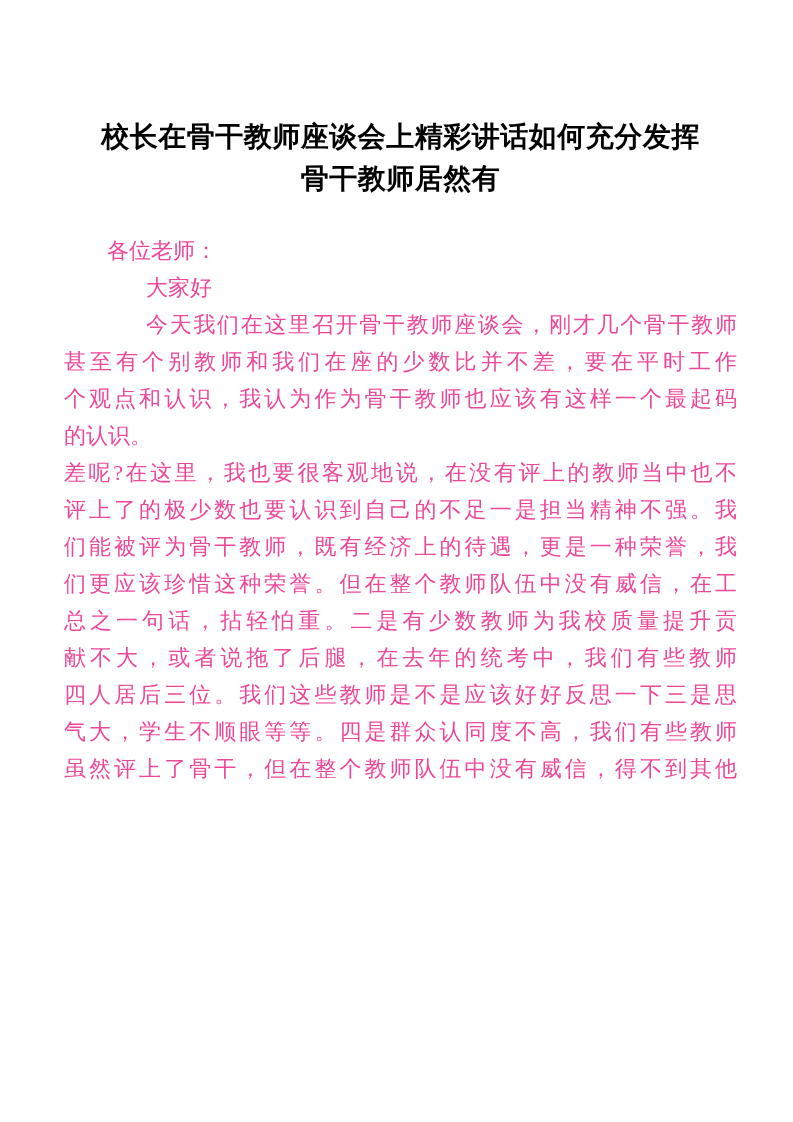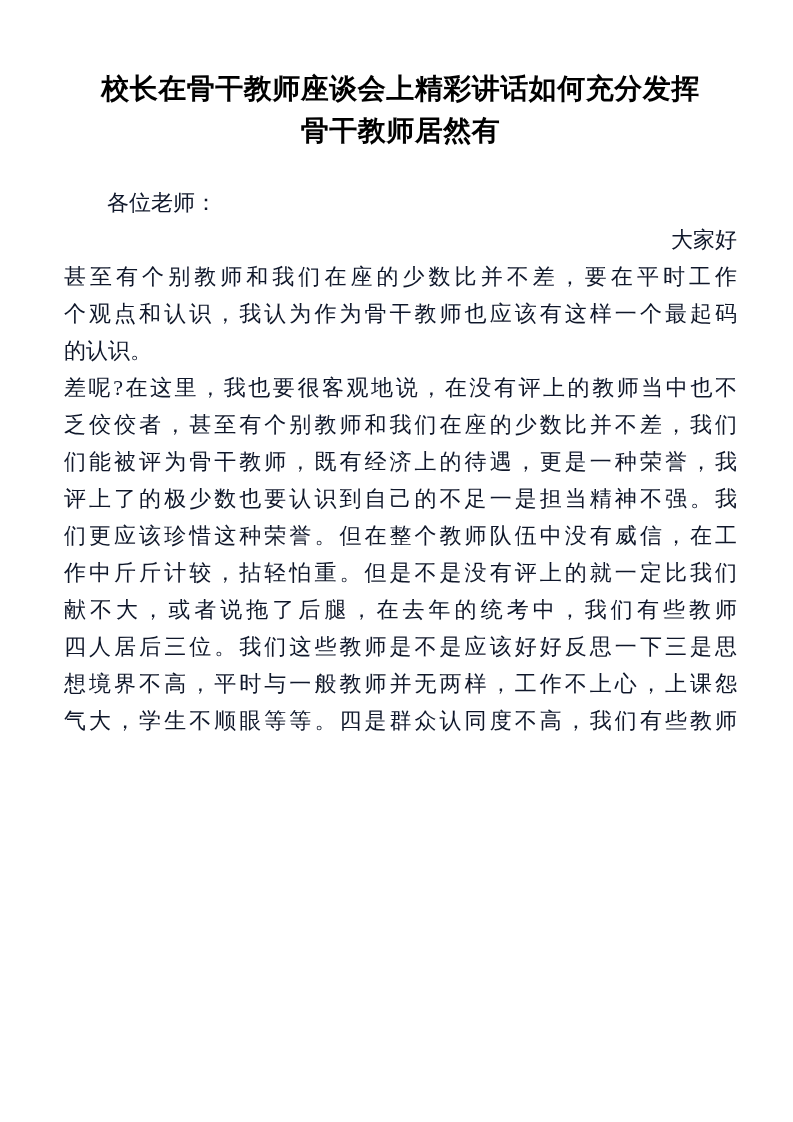--- a/index.html
+++ b/index.html
@@ -10,71 +10,71 @@
   .page {
     position: relative;
     width: 793px;
     height: 1122px;
     background: #ffffff;
     overflow: hidden;
     font-family: "Liberation Serif", serif;
     color: #000000;
   }
   .title-block {
-    margin: 68px 56px 0 64px;
+    margin: 116px 56px 0 64px;
     text-align: center;
     font-weight: bold;
     font-size: 28px;
     line-height: 42px;
     color: #000000;
     letter-spacing: 0.5px;
   }
   .body-block {
     margin: 32px 56px 0 64px;
     width: 673px;
     font-size: 22px;
-    color: #0f172a;
+    color: #ec4899;
   }
   .ln {
     height: 37px;
     line-height: 37px;
     white-space: nowrap;
     overflow: visible;
     text-align: left;
   }
   .ln.just {
     white-space: normal;
     text-align: justify;
     text-align-last: justify;
     text-justify: inter-character;
   }
   .indent-sm { text-indent: 43px; }
-  .indent-lg { text-indent: 82px; text-align: right; }
+  .indent-lg { text-indent: 82px; }
 </style>
 </head>
 <body>
 
 <div class="page">
 
   <div class="title-block">
     <div>校长在骨干教师座谈会上精彩讲话如何充分发挥</div>
     <div>骨干教师居然有</div>
   </div>
 
   <div class="body-block">
     <div class="ln indent-sm">各位老师：</div>
     <div class="ln indent-lg">大家好</div>
+    <div class="ln indent-lg just">今天我们在这里召开骨干教师座谈会，刚才几个骨干教师</div>
     <div class="ln just">甚至有个别教师和我们在座的少数比并不差，要在平时工作</div>
     <div class="ln just">个观点和认识，我认为作为骨干教师也应该有这样一个最起码</div>
     <div class="ln">的认识。</div>
     <div class="ln just">差呢?在这里，我也要很客观地说，在没有评上的教师当中也不</div>
-    <div class="ln just">乏佼佼者，甚至有个别教师和我们在座的少数比并不差，我们</div>
+    <div class="ln just">评上了的极少数也要认识到自己的不足一是担当精神不强。我</div>
     <div class="ln just">们能被评为骨干教师，既有经济上的待遇，更是一种荣誉，我</div>
-    <div class="ln just">评上了的极少数也要认识到自己的不足一是担当精神不强。我</div>
     <div class="ln just">们更应该珍惜这种荣誉。但在整个教师队伍中没有威信，在工</div>
-    <div class="ln just">作中斤斤计较，拈轻怕重。但是不是没有评上的就一定比我们</div>
+    <div class="ln just">总之一句话，拈轻怕重。二是有少数教师为我校质量提升贡</div>
     <div class="ln just">献不大，或者说拖了后腿，在去年的统考中，我们有些教师</div>
     <div class="ln just">四人居后三位。我们这些教师是不是应该好好反思一下三是思</div>
-    <div class="ln just">想境界不高，平时与一般教师并无两样，工作不上心，上课怨</div>
     <div class="ln just">气大，学生不顺眼等等。四是群众认同度不高，我们有些教师</div>
+    <div class="ln just">虽然评上了骨干，但在整个教师队伍中没有威信，得不到其他</div>
   </div>
 
 </div>
 
 </body></html>

